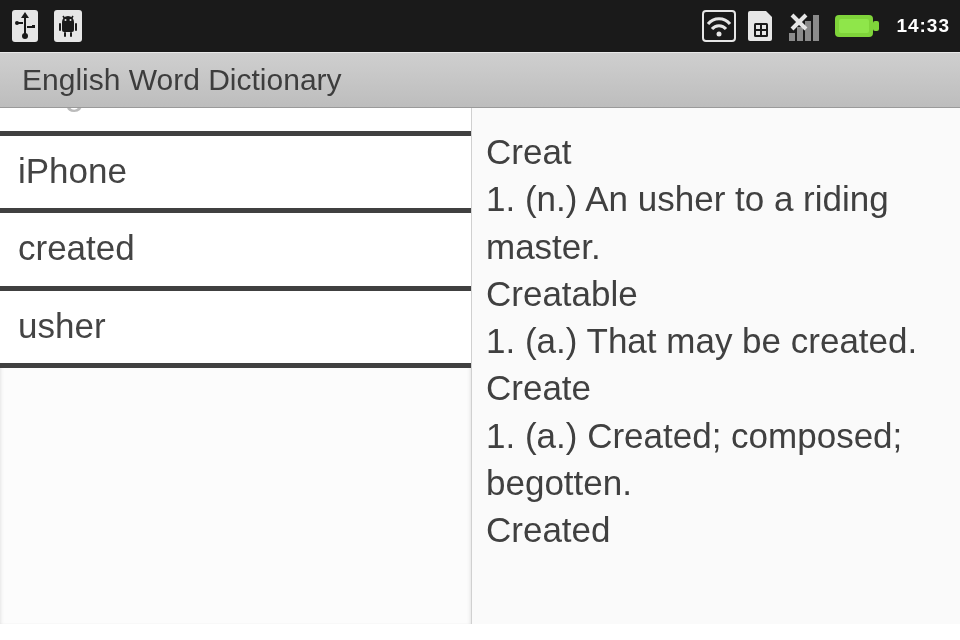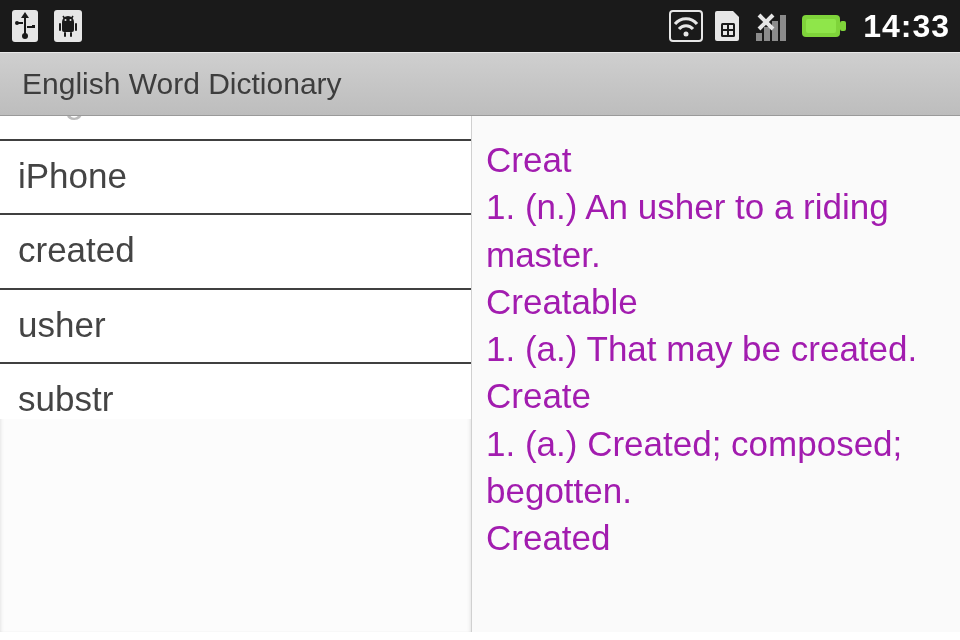--- a/index.html
+++ b/index.html
@@ -16,30 +16,30 @@
     background: #1a1a1a;
     display: flex;
     align-items: center;
     padding: 0 10px;
     color: #f2f2f2;
   }
   .status-left { display: flex; align-items: center; gap: 12px; }
   .status-right { margin-left: auto; display: flex; align-items: center; gap: 10px; }
   .status-bar svg { display: block; }
   .clock {
-    font-size: 32px;
+    font-size: 19px;
     font-weight: 600;
     letter-spacing: 1px;
     color: #fff;
     margin-left: 6px;
   }
 
   
   .title-bar {
-    height: 64px;
+    height: 56px;
     background: linear-gradient(#cfcfcf, #bdbdbd);
     border-top: 1px solid #e8e8e8;
     border-bottom: 1px solid #9a9a9a;
     display: flex;
     align-items: center;
     padding: 0 22px;
   }
   .title-bar-text {
     font-size: 30px;
     color: #3d3d3d;
@@ -58,41 +58,41 @@
     background: #fcfcfc;
     border-right: 1px solid #d0d0d0;
     overflow: hidden;
     box-shadow: inset -3px 0 4px -3px rgba(0,0,0,.15),
                 inset  3px 0 4px -3px rgba(0,0,0,.15);
   }
   .word-item {
     padding: 16px 18px 18px;
     font-size: 35px;
     color: #444;
-    border-bottom: 2px solid #404040;
+    border-bottom: 5px solid #404040;
     line-height: 1.1;
     background: #fff;
   }
   .word-item.cutoff-top {
     color: #bbb;
     padding-top: 0;
     margin-top: -34px;
   }
   .word-item.cutoff-bottom {
     border-bottom: none;
     padding-bottom: 0;
   }
 
   
   .definition {
     flex: 1;
     padding: 20px 26px 0 14px;
     font-size: 35px;
     line-height: 1.35;
-    color: #a21caf;
+    color: #404040;
     background: #fafafa;
     overflow: hidden;
     white-space: pre-line;
   }
 </style>
 </head>
 <body>
 
 <div class="status-bar">
   <div class="status-left">
@@ -168,21 +168,20 @@
   <span class="title-bar-text">English Word Dictionary</span>
 </div>
 
 <div class="content">
 
   <div class="word-list">
     <div class="word-item cutoff-top">religion</div>
     <div class="word-item">iPhone</div>
     <div class="word-item">created</div>
     <div class="word-item">usher</div>
-    <div class="word-item cutoff-bottom">substr</div>
   </div>
 
   <div class="definition">Creat
 1. (n.) An usher to a riding master.
 Creatable
 1. (a.) That may be created.
 Create
 1. (a.) Created; composed; begotten.
 Created</div>
 

